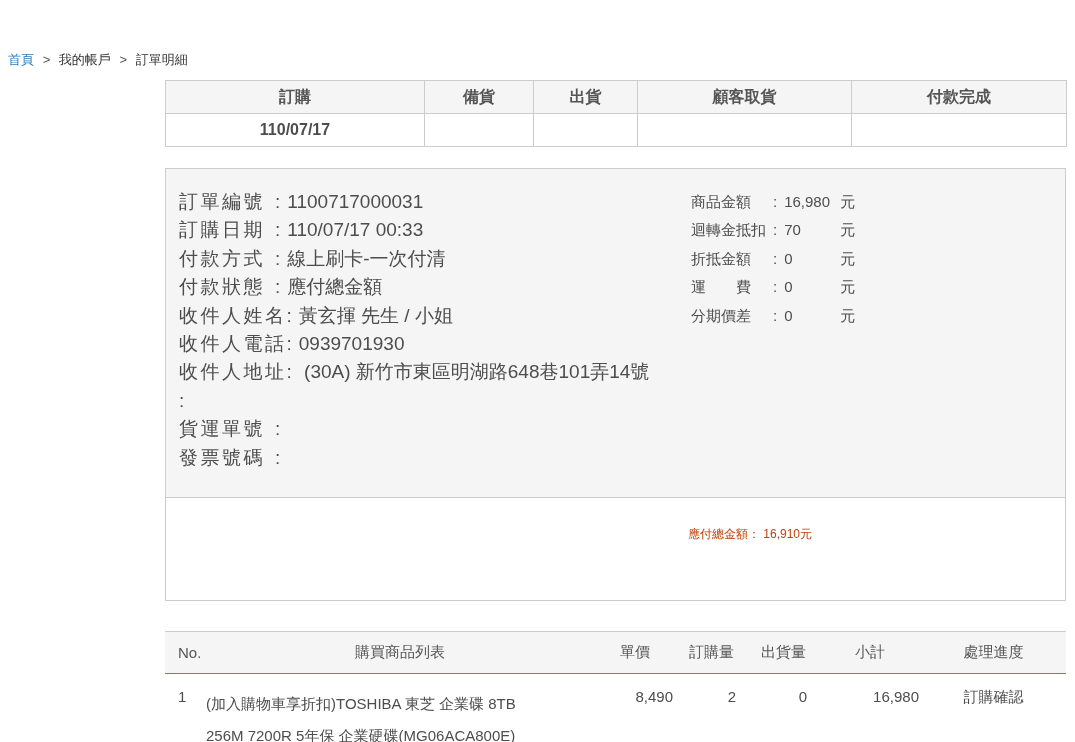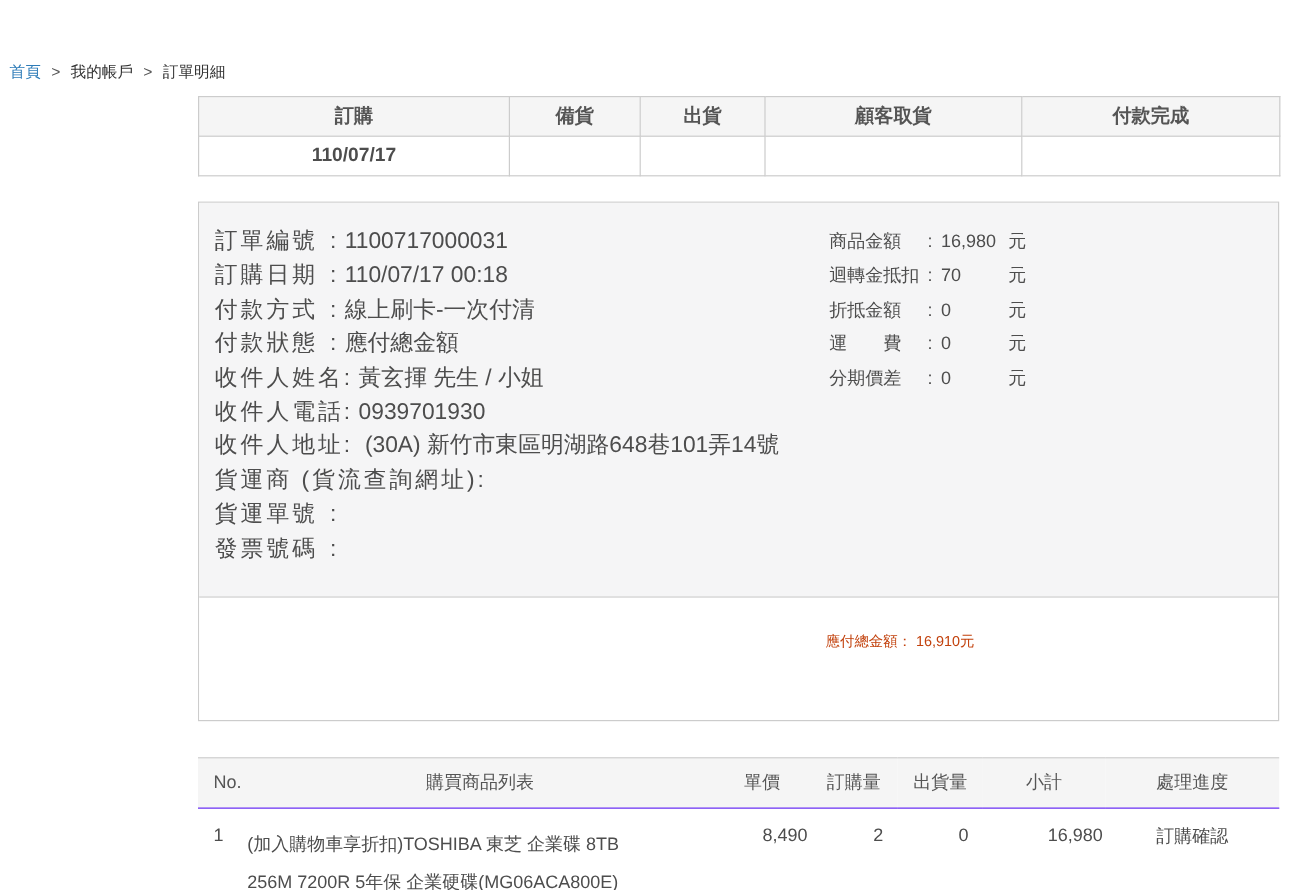--- a/index.html
+++ b/index.html
@@ -191,21 +191,21 @@
 
         <div class="fields">
           <div class="field-row">
             <span class="field-label">訂單編號</span>
               <span class="field-colon">:</span>
               <span class="field-value">1100717000031</span>
           </div>
           <div class="field-row">
             <span class="field-label">訂購日期</span>
               <span class="field-colon">:</span>
-              <span class="field-value">110/07/17 00:18</span>
+              <span class="field-value">110/07/17 00:33</span>
           </div>
           <div class="field-row">
             <span class="field-label">付款方式</span>
               <span class="field-colon">:</span>
               <span class="field-value">線上刷卡-一次付清</span>
           </div>
           <div class="field-row">
             <span class="field-label">付款狀態</span>
               <span class="field-colon">:</span>
               <span class="field-value">應付總金額</span>
@@ -219,21 +219,20 @@
             <span class="field-label">收件人電話</span>
               <span class="field-colon">:</span>
               <span class="field-value">0939701930</span>
           </div>
           <div class="field-row">
             <span class="field-label">收件人地址</span>
               <span class="field-colon">:</span>
               <span class="field-value"> (30A) 新竹市東區明湖路648巷101弄14號</span>
           </div>
           <div class="field-row">
-            <span class="field-label">貨運商 (貨流查詢網址)</span>
               <span class="field-colon">:</span>
               <span class="field-value"></span>
           </div>
           <div class="field-row">
             <span class="field-label">貨運單號</span>
               <span class="field-colon">:</span>
               <span class="field-value"></span>
           </div>
           <div class="field-row">
             <span class="field-label">發票號碼</span>

